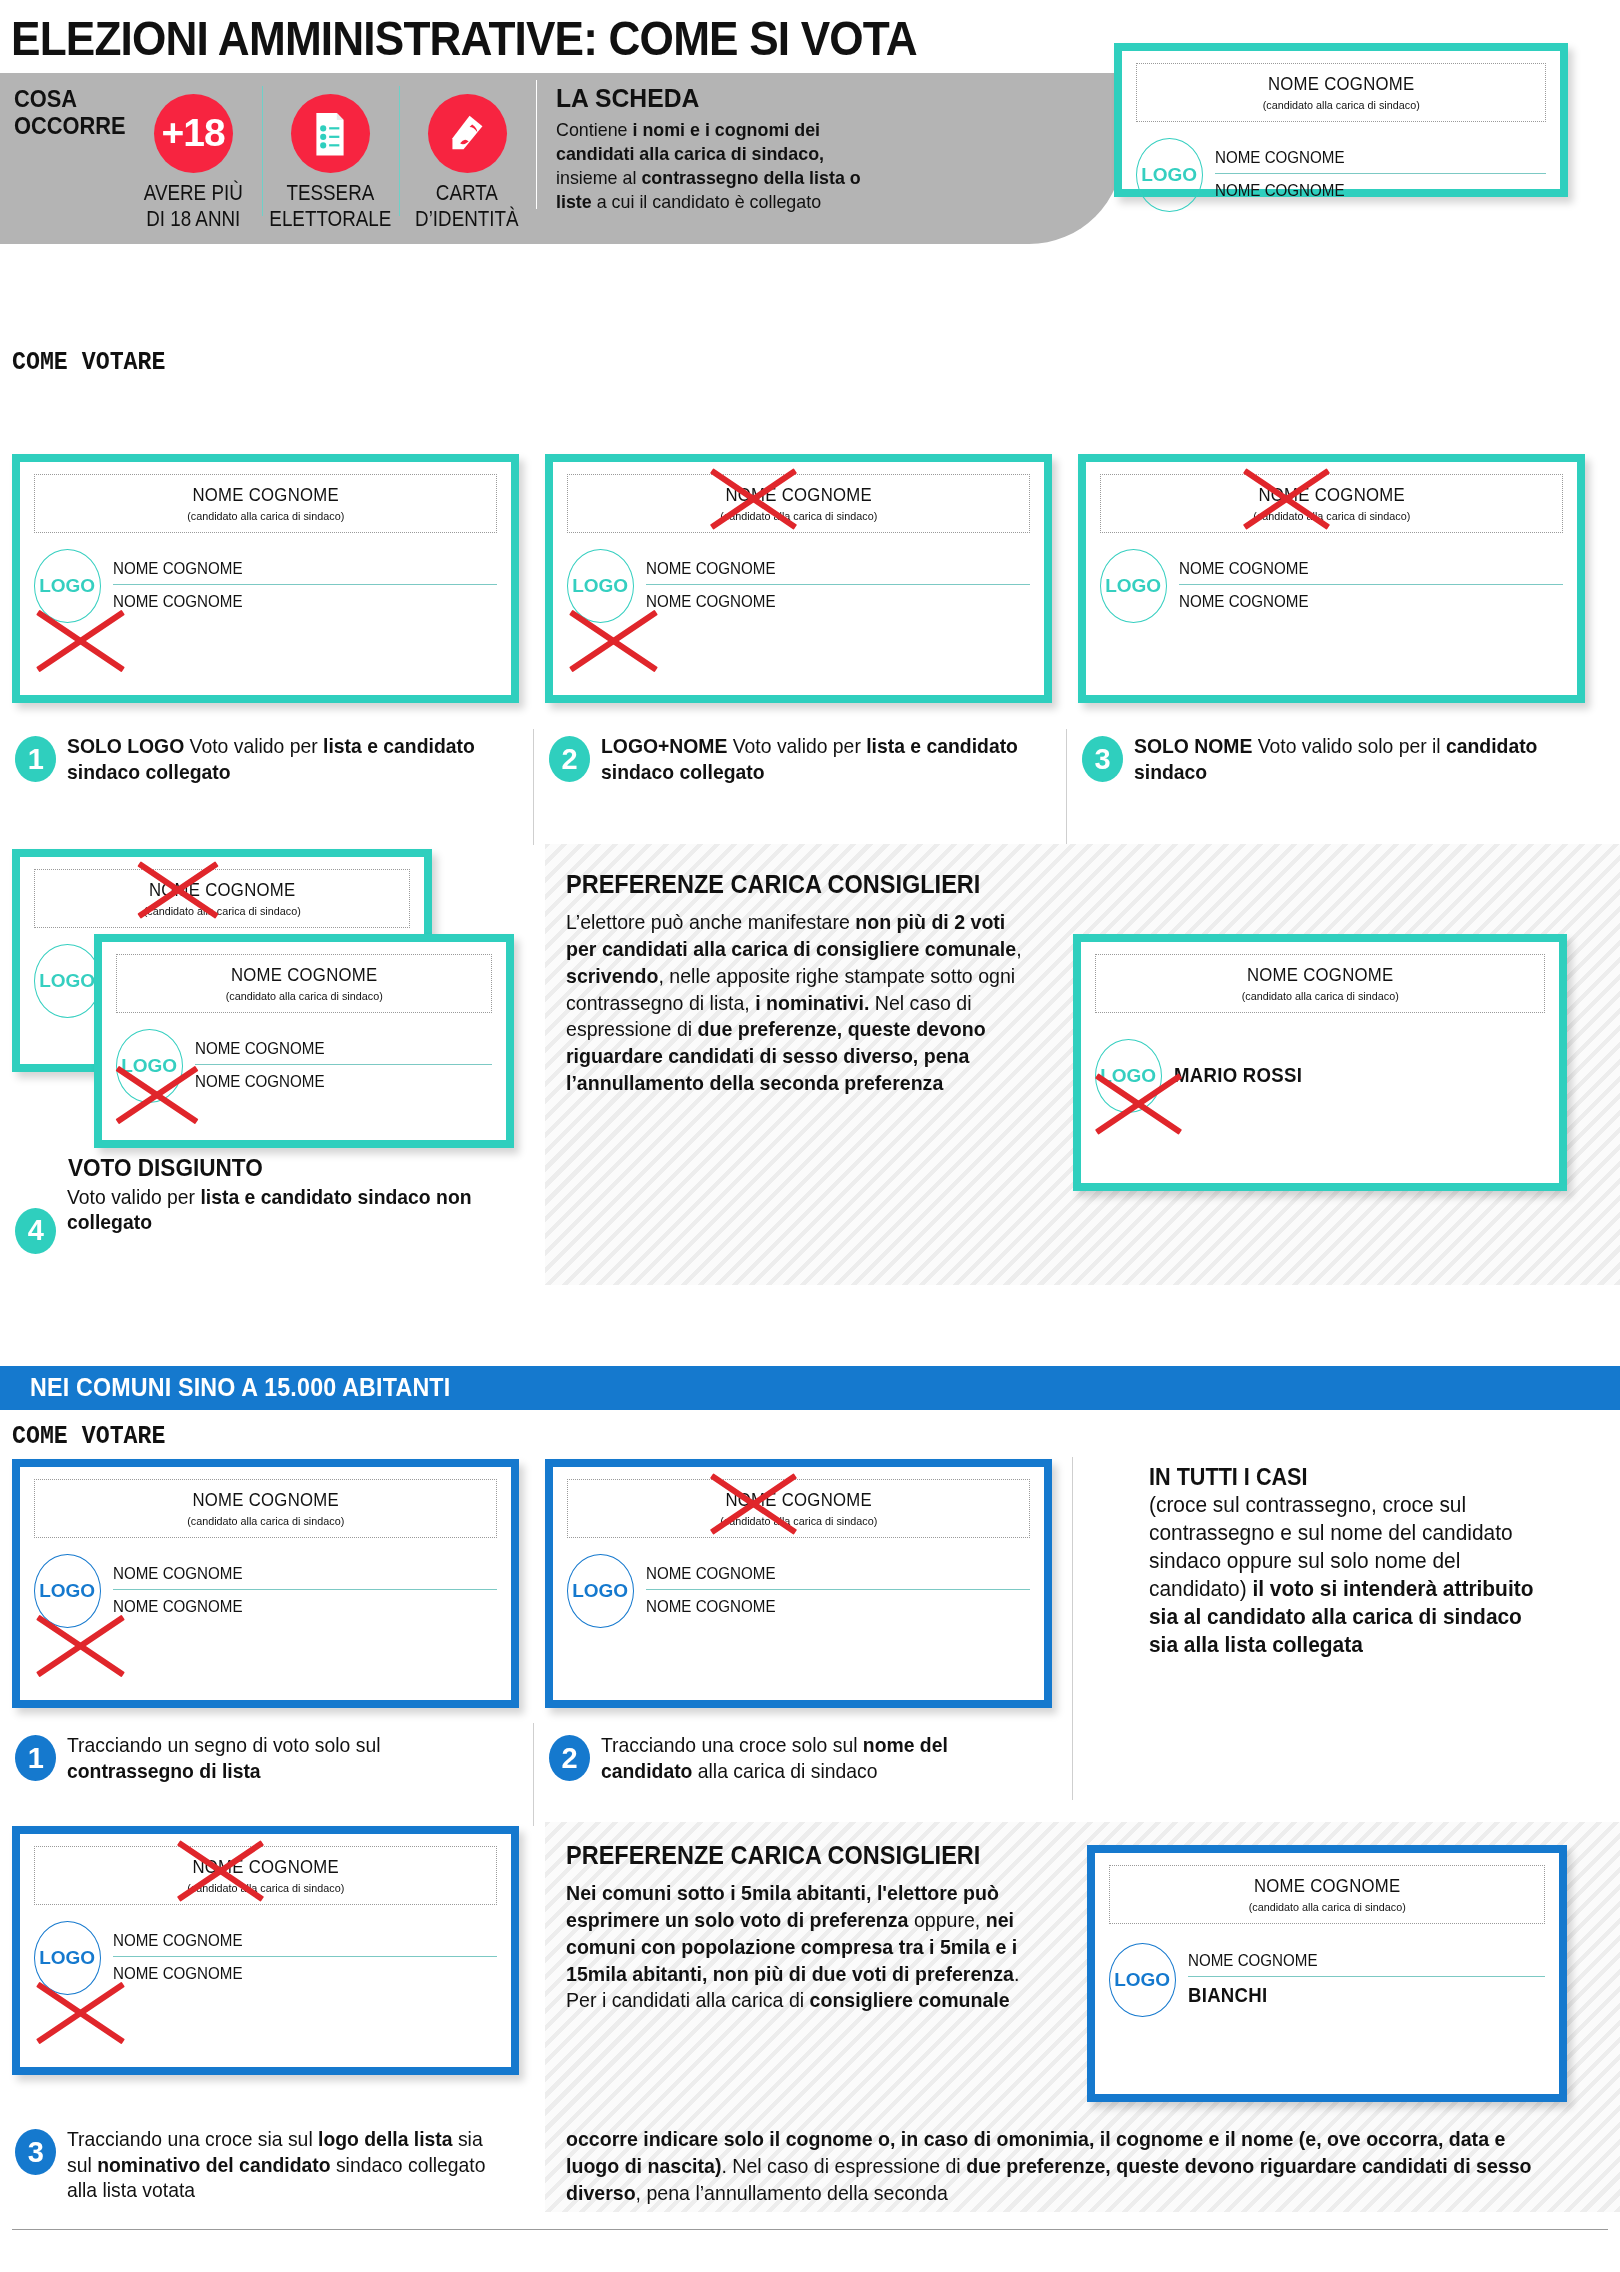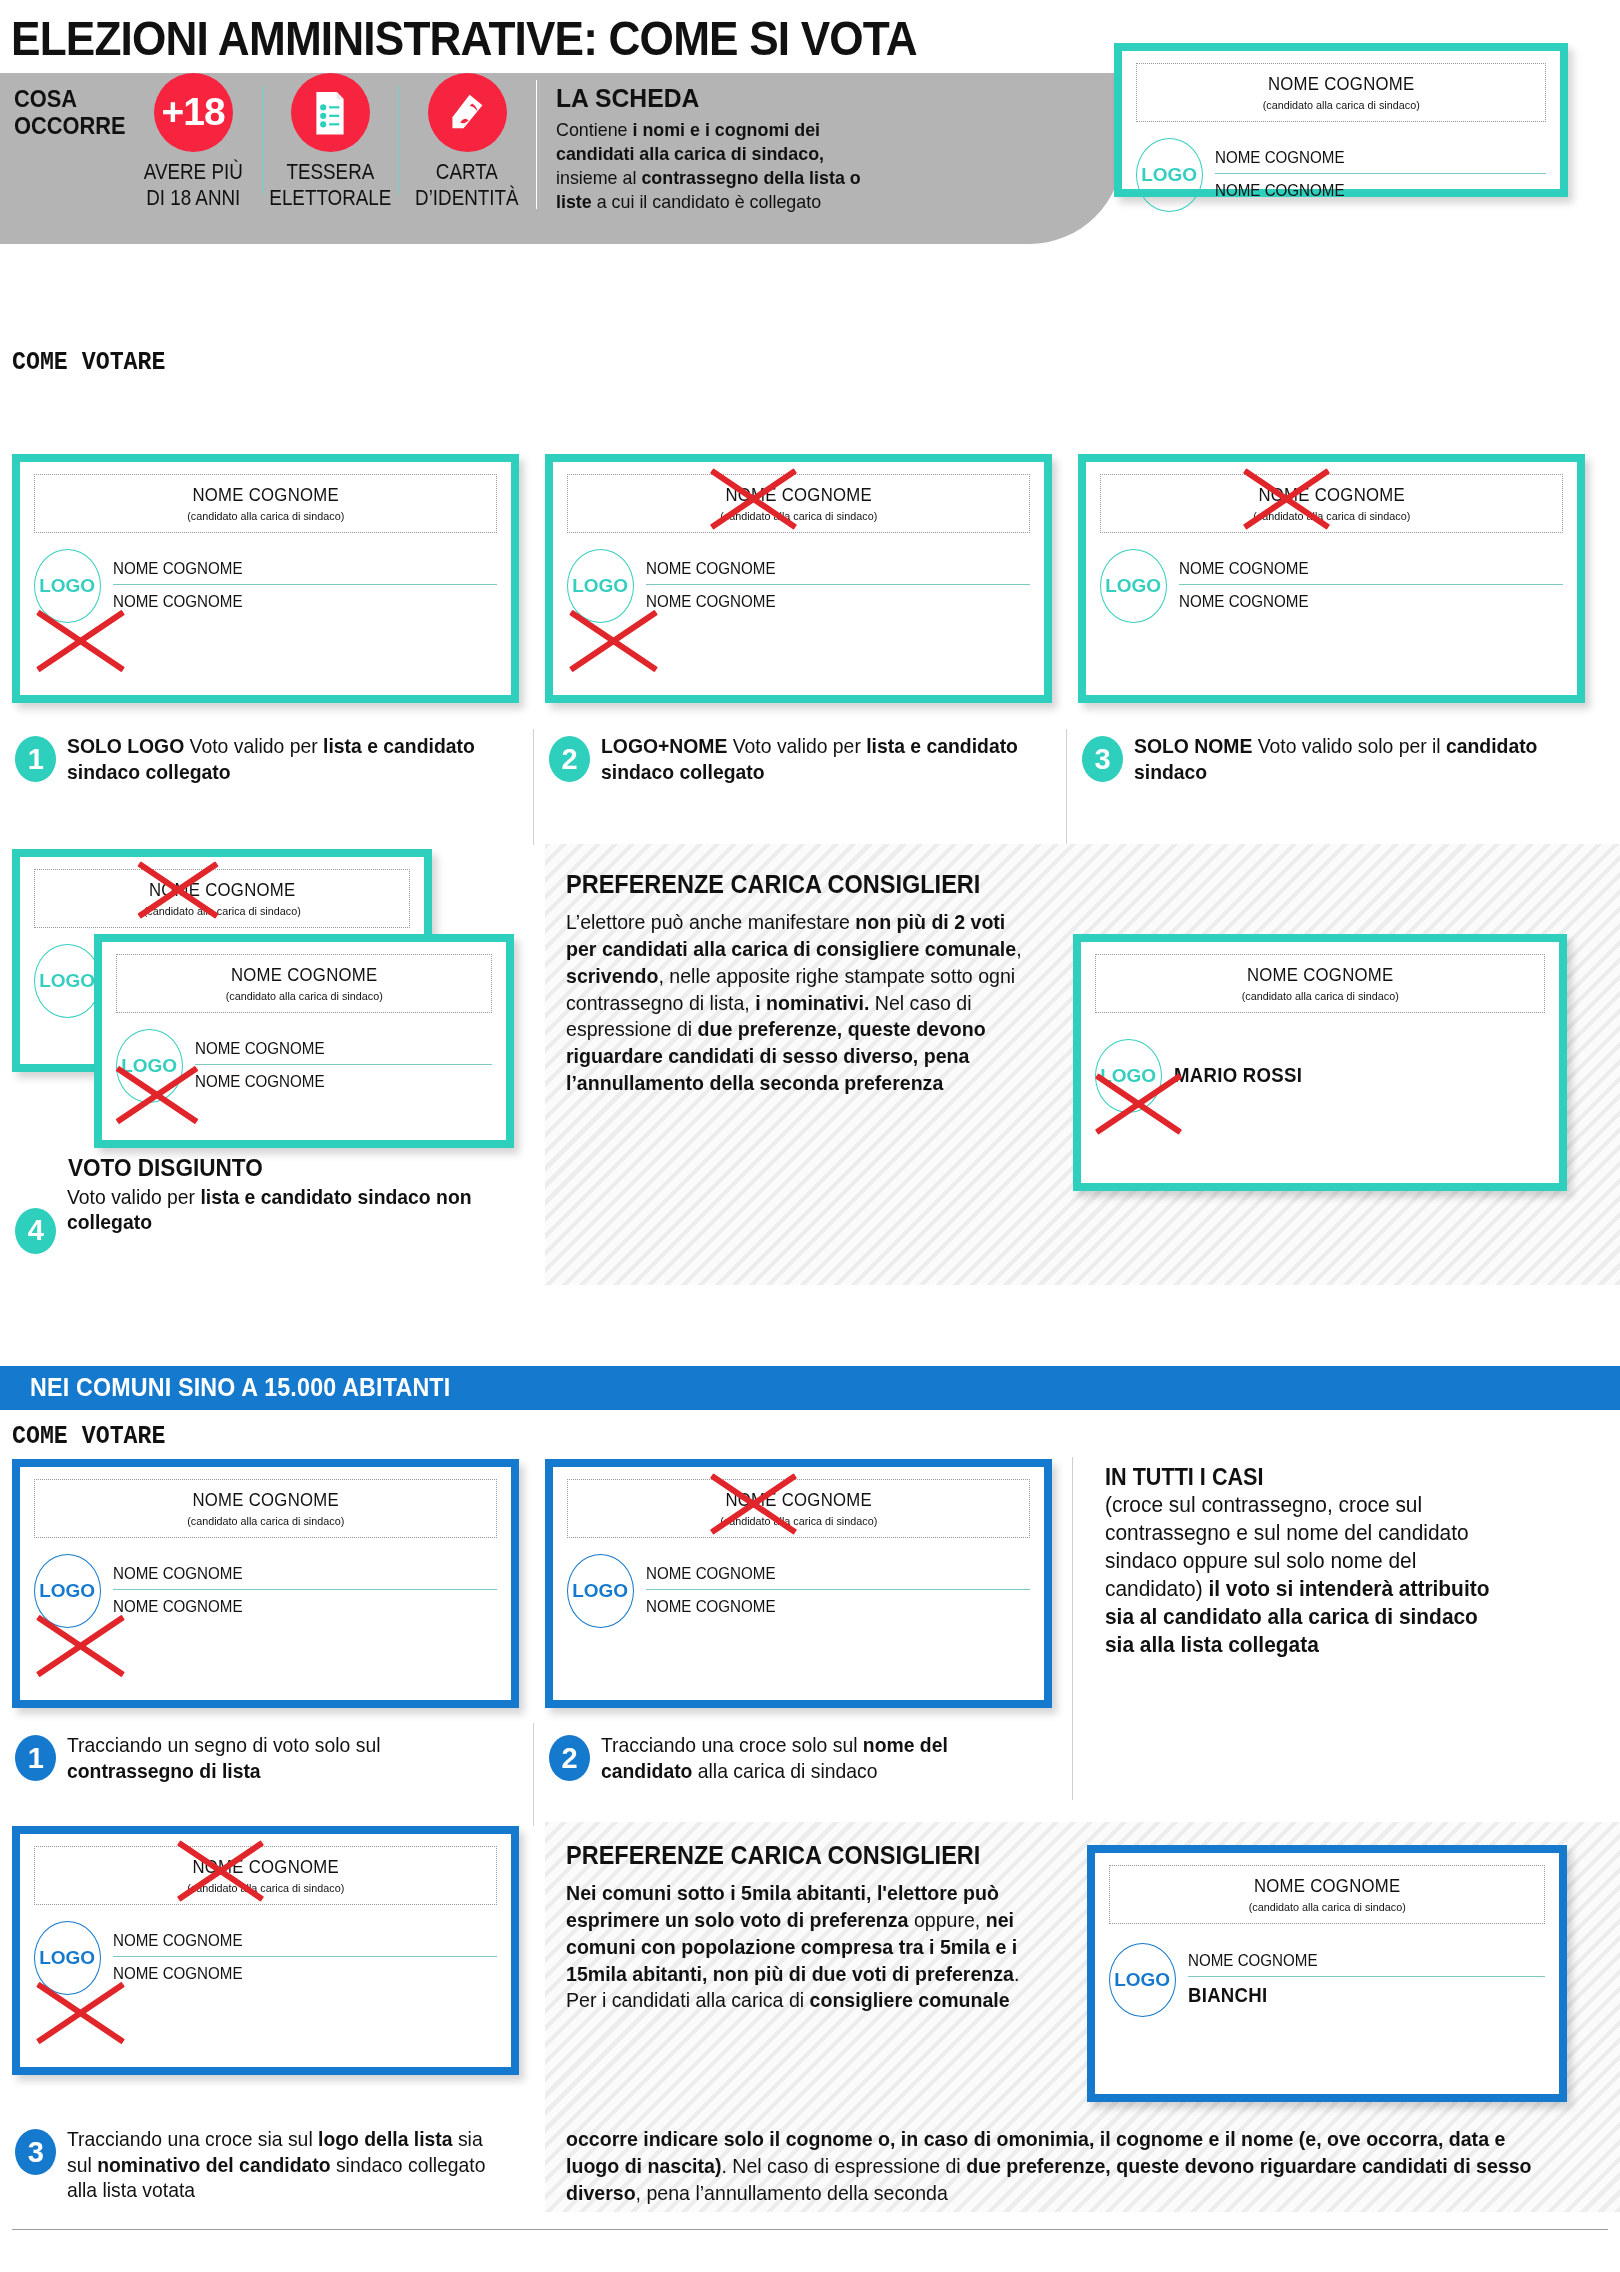--- a/index.html
+++ b/index.html
@@ -56,21 +56,21 @@
     padding-top: 13.7px;
     width: 111px;
     transform: scaleX(0.95);
     transform-origin: left top;
   }
   .req-col {
     width: 137px;
     display: flex;
     flex-direction: column;
     align-items: center;
-    padding-top: 0;
+    padding-top: 21px;
     position: relative;
   }
   .req-col + .req-col::before,
   .req-sep {
     content: "";
     position: absolute;
     left: 0; top: 13.7px; bottom: 15.4px;
     width: 0.9px;
     background: #6fd0c8;
   }
@@ -604,21 +604,21 @@
   <div class="numbubble blue">1</div>
   <div class="numtext">Tracciando un segno di voto solo sul <b>contrassegno di lista</b></div>
 </div>
 <div class="vdivider abs" style="left:533px; top:1723px; height:103px;"></div>
 <div class="numcap abs" style="left:549px; top:1732px; width:514px;">
   <div class="numbubble blue">2</div>
   <div class="numtext">Tracciando una croce solo sul <b>nome</b> <b>del candidato</b> alla carica di sindaco</div>
 </div>
 
 <div class="vdivider abs" style="left:1072px; top:1457px; height:343px;"></div>
-<div class="abs" style="left:1105px; top:1464px; width:429px;">
+<div class="abs" style="left:1149px; top:1464px; width:429px;">
   <div class="tutti-title">IN TUTTI I CASI</div>
   <div class="tutti-body">(croce sul contrassegno, croce sul contrassegno e sul nome del candidato sindaco oppure sul solo nome del candidato) <b>il voto si intenderà attribuito</b> <b>sia al candidato alla carica</b> <b>di sindaco sia alla lista collegata</b></div>
 </div>
 
 <div class="hatch abs" style="left:545px; top:1822px; width:1075px; height:390px;"></div>
 
 <div class="ballot blue abs" style="left:12px; top:1826px; width:507px; height:249px;">
   <div class="ballot-inner">
     <div class="mayor-box">
       <div class="mayor-name">NOME COGNOME</div>

